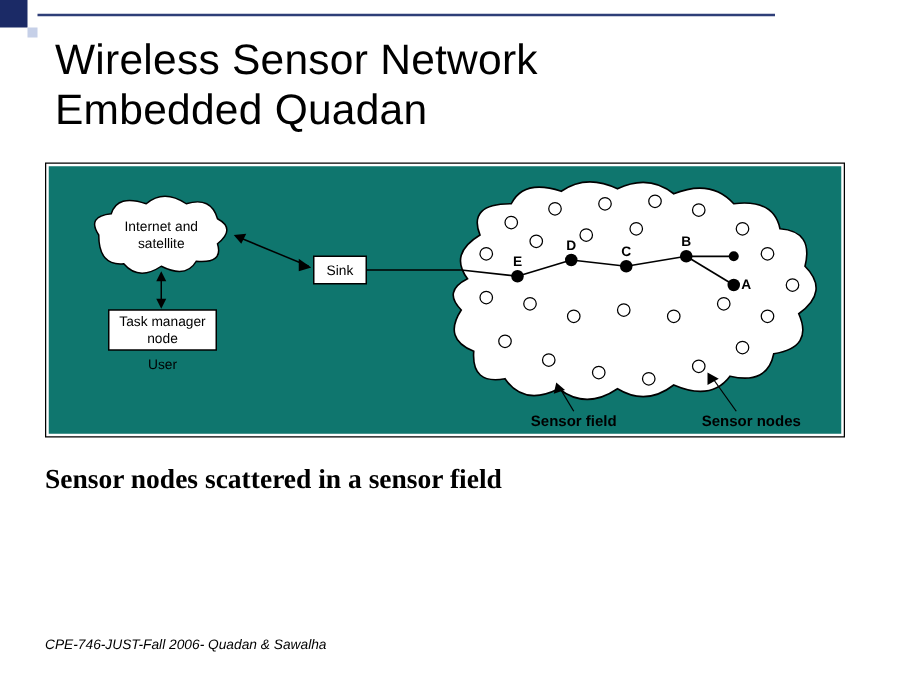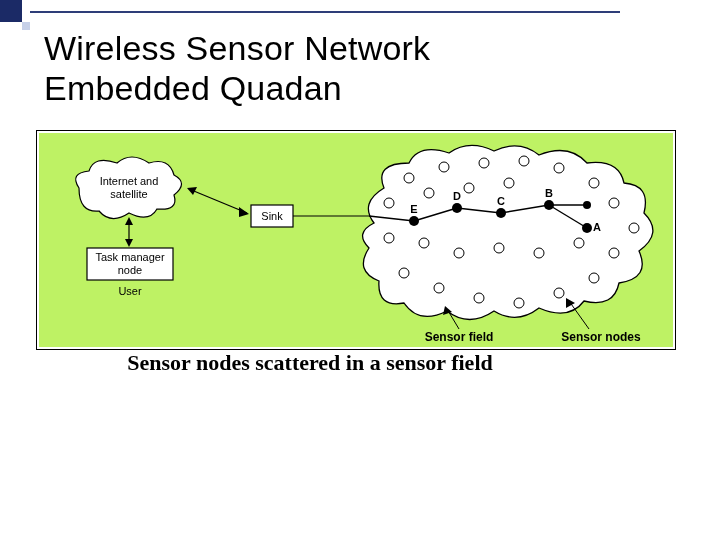--- a/index.html
+++ b/index.html
@@ -3,22 +3,22 @@
 <meta charset="utf-8">
 <style>
   * { margin: 0; padding: 0; box-sizing: border-box; }
   html, body { width: 720px; height: 540px; font-family: Arial, sans-serif; background: #fff; overflow: hidden; }
   .slide { width: 620px; height: 540px; position: relative; padding: 28px 36px 32px 36px; }
   .corner-sq { position: absolute; top: 0; left: 0; width: 22px; height: 22px; background: #1b2a66; }
   .corner-accent { position: absolute; top: 22px; left: 22px; width: 8px; height: 8px; background: #c6d0e8; }
   .top-rule { position: absolute; left: 30px; right: 0; top: 11px; height: 2px; background: #2e3e78; }
   .title { font-size: 34px; line-height: 1.18; color: #000; font-weight: 400; margin-left: 8px; letter-spacing: 0.2px; }
   .figure-wrap { margin-top: 22px; width: 640px; border: 1px solid #000; padding: 2px; }
-  .figure { width: 634px; height: 214px; position: relative; background: #bef264; }
-  .caption { text-align: center; font-family: "Times New Roman", Times, serif; font-size: 22px; font-weight: bold; }
+  .figure { width: 634px; height: 214px; position: relative; background: #0f766e; }
+  .caption { margin-top: 20px; font-family: "Times New Roman", Times, serif; font-size: 22px; font-weight: bold; }
   .footer { position: absolute; left: 36px; bottom: 18px; font-size: 11px; color: #000; font-style: italic; }
   svg text { font-family: Arial, sans-serif; }
 </style>
 </head>
 <body>
 
 <div class="slide">
   <div class="corner-sq"></div>
   <div class="corner-accent"></div>
   <div class="top-rule"></div>
@@ -112,13 +112,14 @@
 
         <line x1="550" y1="196" x2="530" y2="168" stroke="#000" stroke-width="1"></line>
         <polygon points="527,165 527,175 536,170" fill="#000"></polygon>
         <text x="562" y="208" text-anchor="middle" font-size="12" font-weight="bold">Sensor nodes</text>
       </svg>
     </div>
   </div>
 
   <div class="caption">Sensor nodes scattered in a sensor field</div>
 
+  <div class="footer">CPE-746-JUST-Fall 2006- Quadan &amp; Sawalha</div>
 </div>
 
 </body></html>

